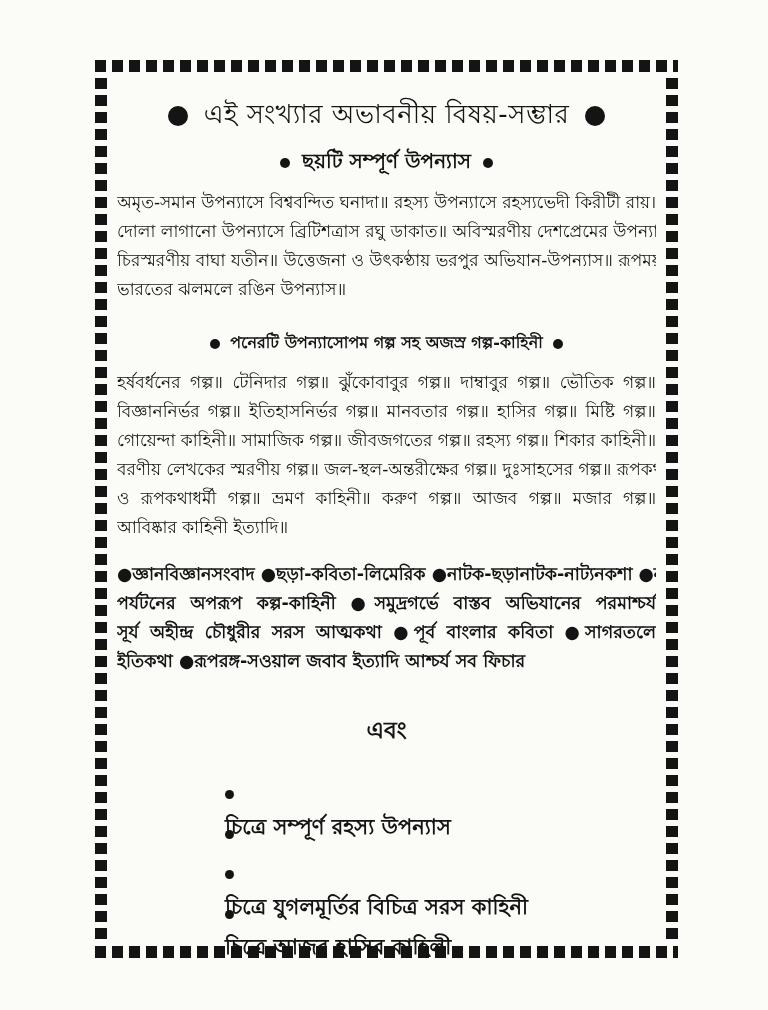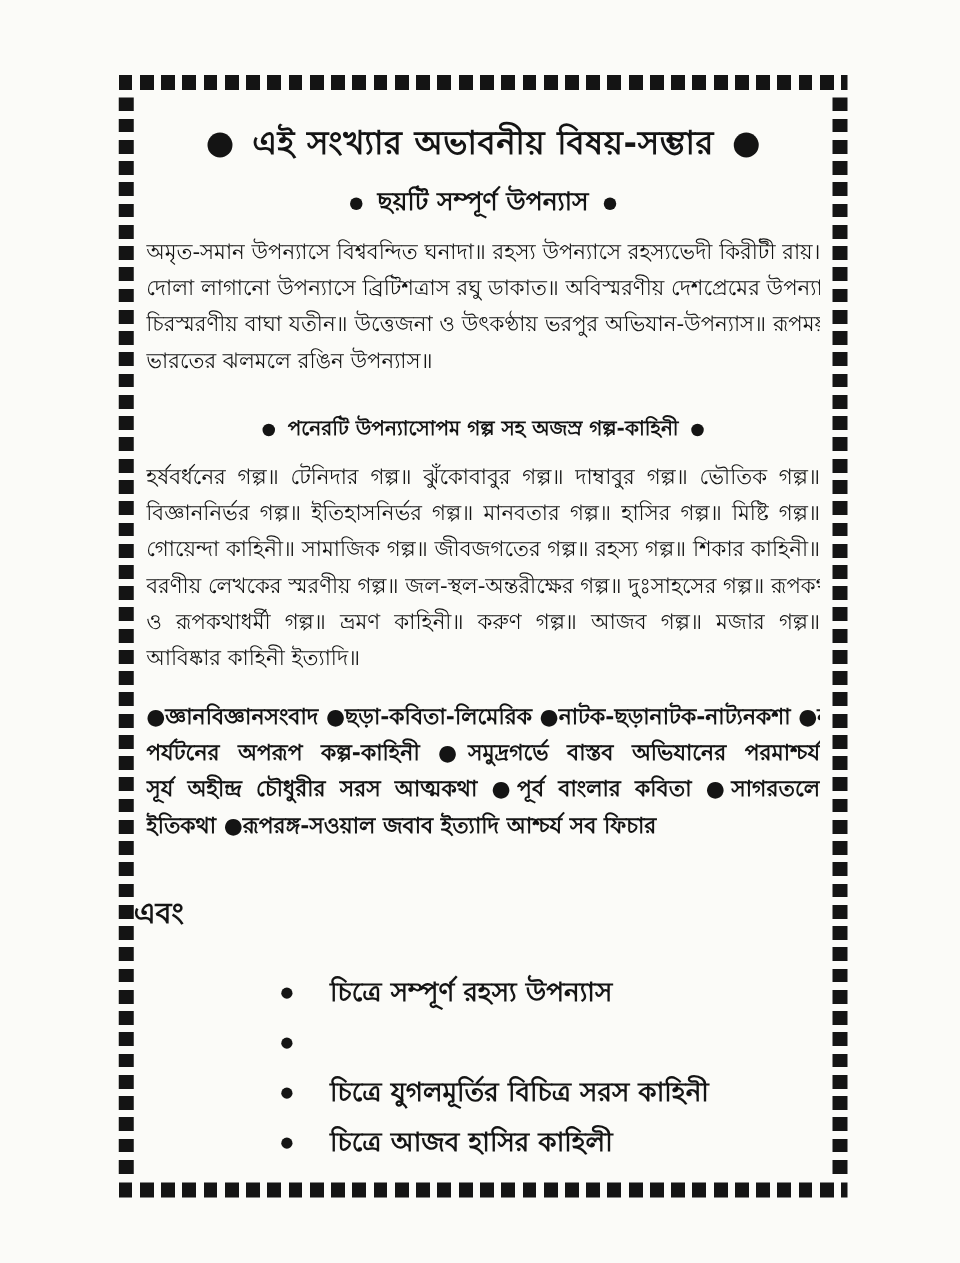--- a/index.html
+++ b/index.html
@@ -37,21 +37,21 @@
     position:absolute;
     left:12px;right:12px;top:0;bottom:0;
   }
   .dot{display:inline-block;border-radius:50%;background:var(--ink);vertical-align:middle;flex:0 0 auto;}
   .dot.lg{width:20px;height:20px;}
   .dot.sm{width:10px;height:10px;}
   .dot.md{width:9px;height:9px;margin-top:12px;}
   .h1{
     position:absolute;top:34px;left:0;right:0;
     display:flex;align-items:center;justify-content:center;gap:16px;
-    font-size:26px;font-weight:bold;letter-spacing:.5px;white-space:nowrap;
+    font-size:26px;font-weight:normal;letter-spacing:.5px;white-space:nowrap;
   }
   .h2{
     position:absolute;top:86px;left:0;right:0;
     display:flex;align-items:center;justify-content:center;gap:12px;
     font-size:20px;font-weight:bold;white-space:nowrap;
   }
   .para{position:absolute;left:10px;right:10px;font-size:17px;}
   .para .line{
     line-height:29px;
     text-align:justify;
@@ -64,30 +64,30 @@
   .h3{
     position:absolute;top:270px;left:0;right:0;
     display:flex;align-items:center;justify-content:center;gap:10px;
     font-size:16px;font-weight:bold;white-space:nowrap;
   }
   .p2{top:308px;}
   .p3{top:500px;font-weight:bold;font-size:17.5px;}
   .p3 .line{line-height:29px;}
   .conj{
     position:absolute;top:652px;left:0;right:0;
-    font-size:23px;font-weight:bold;
+    text-align:center;font-size:23px;font-weight:bold;
   }
   .blist{
     position:absolute;top:718px;left:118px;right:10px;
     list-style:none;
   }
   .blist li{
-    display:flex;gap:30px;align-items:flex-start;
+    display:flex;gap:12px;align-items:flex-start;
     font-size:21px;font-weight:bold;
-    height:40px;line-height:32px;white-space:nowrap;
+    height:40px;line-height:32px;white-space:nowrap;flex-direction:column;
   }
 </style>
 </head>
 <body>
 
 <div class="frame">
   <div class="edge h top"></div>
   <div class="edge h bottom"></div>
   <div class="edge v left"></div>
   <div class="edge v right"></div>

